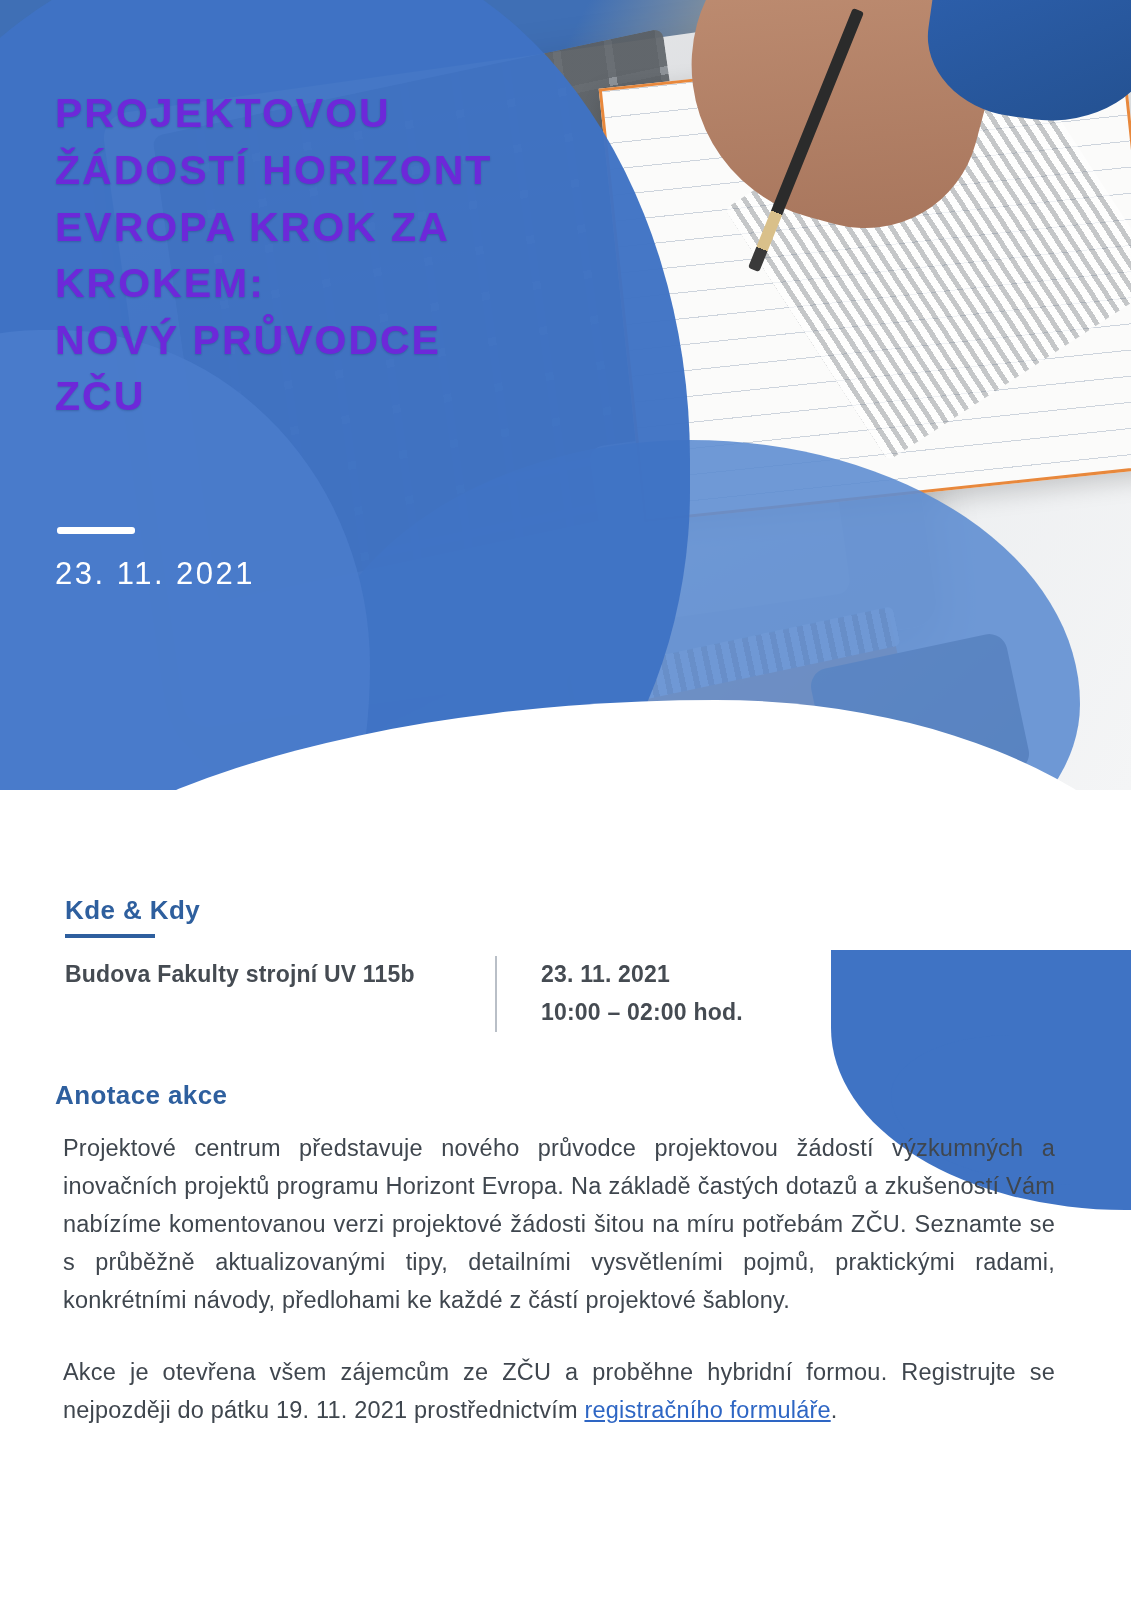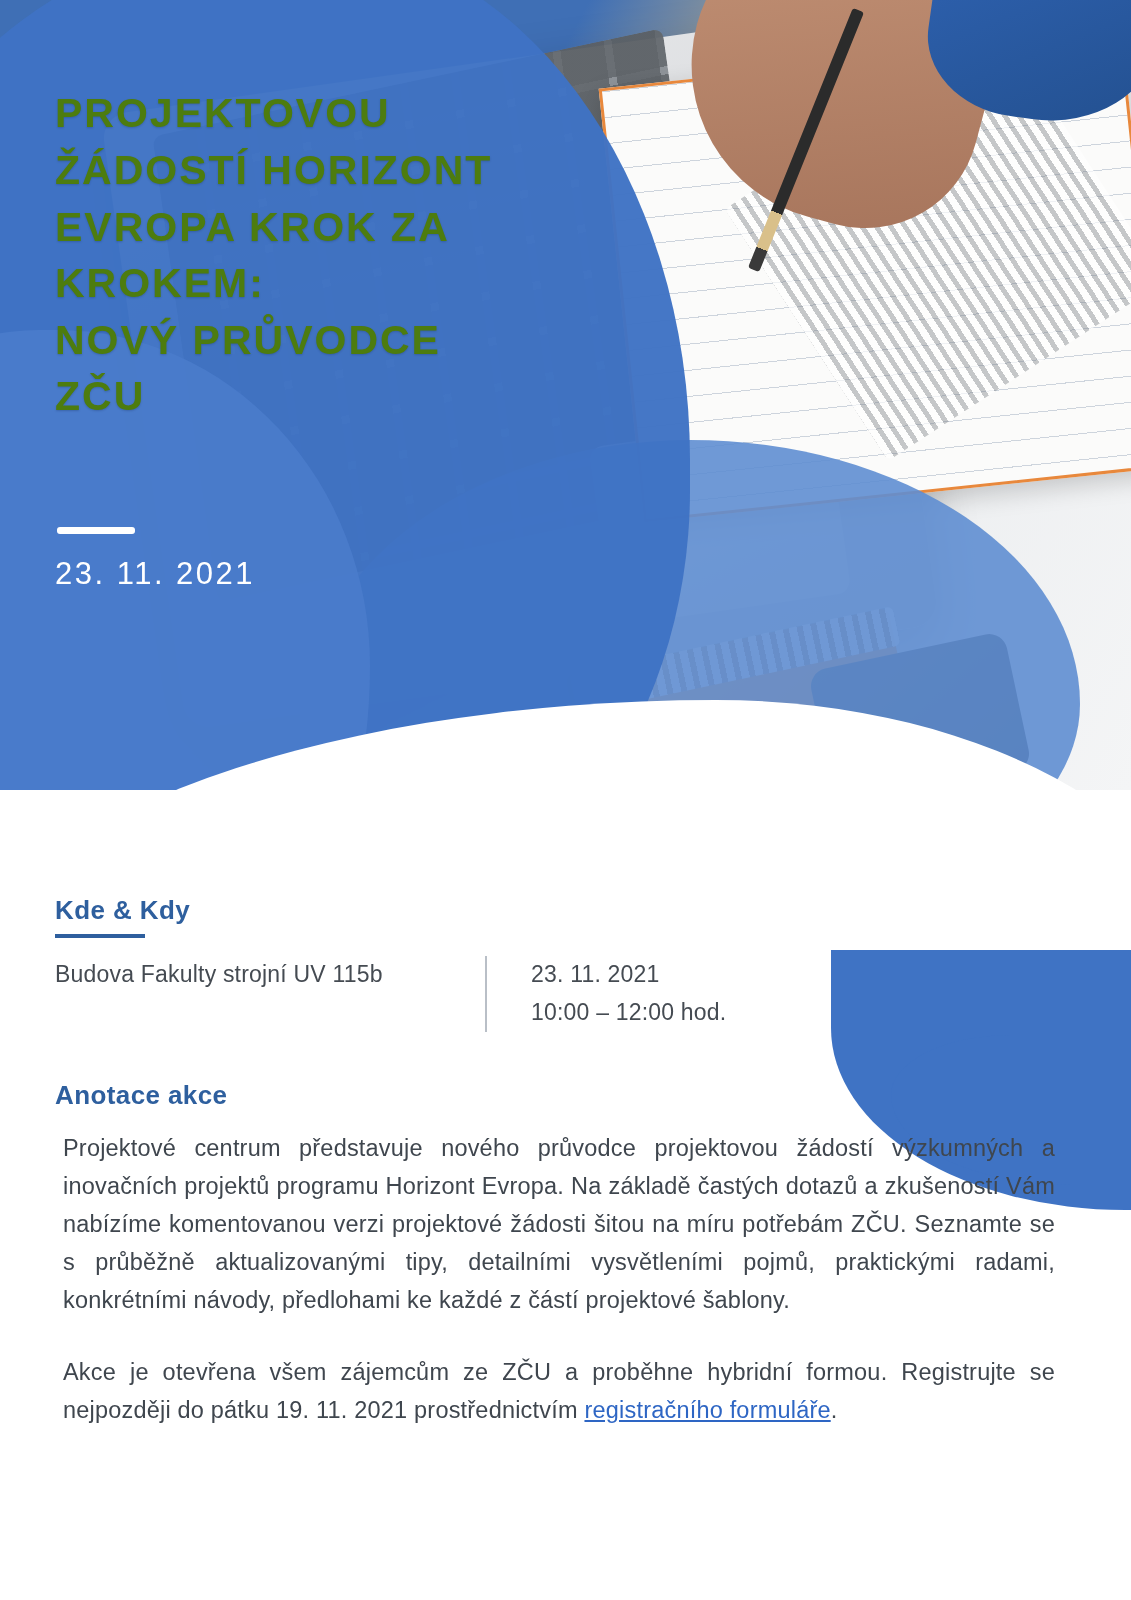--- a/index.html
+++ b/index.html
@@ -184,21 +184,21 @@
     width: 300px; height: 150px;
     background: #3f73c4;
     border-radius: 40% 0 0 60%;
   }
 
   
   .headline {
     position: absolute;
     left: 55px; top: 58px;
     width: 620px;
-    color: #4d7c0f;
+    color: #6d28d9;
     font-weight: bold;
     font-size: 41px;
     line-height: 1.38;
     letter-spacing: 2.0px;
     text-transform: uppercase;
     white-space: pre-line;
     text-shadow: 0 1px 2px rgba(20,40,80,.25);
   }
   .rule {
     position: absolute;
@@ -222,27 +222,28 @@
     margin: 0;
   }
   .sec-underline {
     width: 90px;
     height: 4px;
     background: #2e5f9e;
     margin: 8px 0 0 0;
   }
   .where-when {
     position: absolute;
-    left: 55px; top: 895px;
+    left: 65px; top: 895px;
     width: 1020px;
   }
   .ww-cols {
     display: flex;
     align-items: stretch;
     margin-top: 18px;
+    font-weight: bold;
   }
   .ww-col {
     font-size: 23px;
     color: #454b52;
     line-height: 1.65;
     letter-spacing: .2px;
   }
   .ww-col.first { width: 430px; }
   .ww-divider {
     width: 2px;
@@ -310,21 +311,21 @@
   <div class="where-when">
     <h2 class="sec-title">Kde &amp; Kdy</h2>
     <div class="sec-underline"></div>
     <div class="ww-cols">
       <div class="ww-col first">
         <div>Budova Fakulty strojní UV 115b</div>
       </div>
       <div class="ww-divider"></div>
       <div class="ww-col">
         <div>23. 11. 2021</div>
-        <div>10:00 – 12:00 hod.</div>
+        <div>10:00 – 02:00 hod.</div>
       </div>
     </div>
   </div>
 
   <div class="anotace">
     <h2 class="sec-title">Anotace akce</h2>
     <p class="body-text">Projektové centrum představuje nového průvodce projektovou žádostí výzkumných a inovačních projektů programu Horizont Evropa. Na základě častých dotazů a zkušeností Vám nabízíme komentovanou verzi projektové žádosti šitou na míru potřebám ZČU. Seznamte se s průběžně aktualizovanými tipy, detailními vysvětleními pojmů, praktickými radami, konkrétními návody, předlohami ke každé z částí projektové šablony.</p>
     <p class="body-text second"><span>Akce je otevřena všem zájemcům ze ZČU a proběhne hybridní formou. Registrujte se nejpozději do pátku 19. 11. 2021 prostřednictvím </span><a class="link" href="#">registračního formuláře</a><span>.</span></p>
   </div>
 

